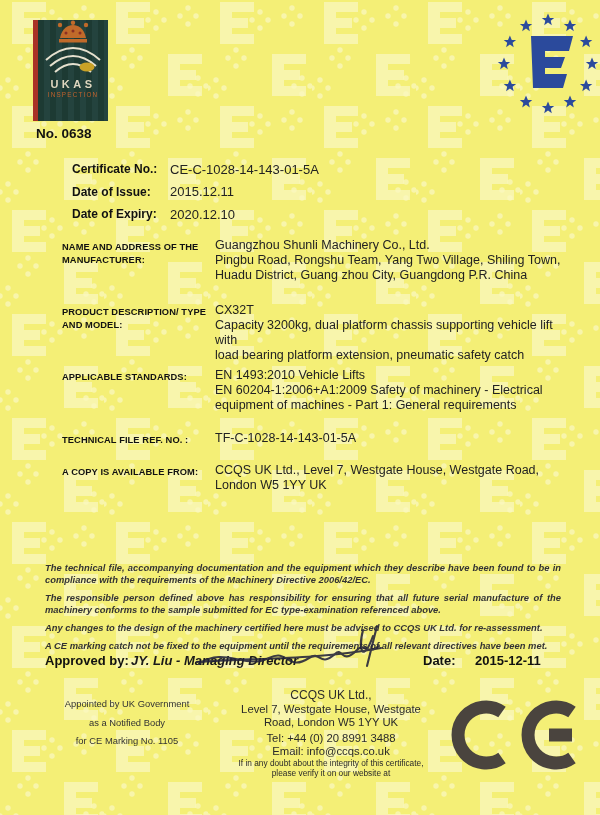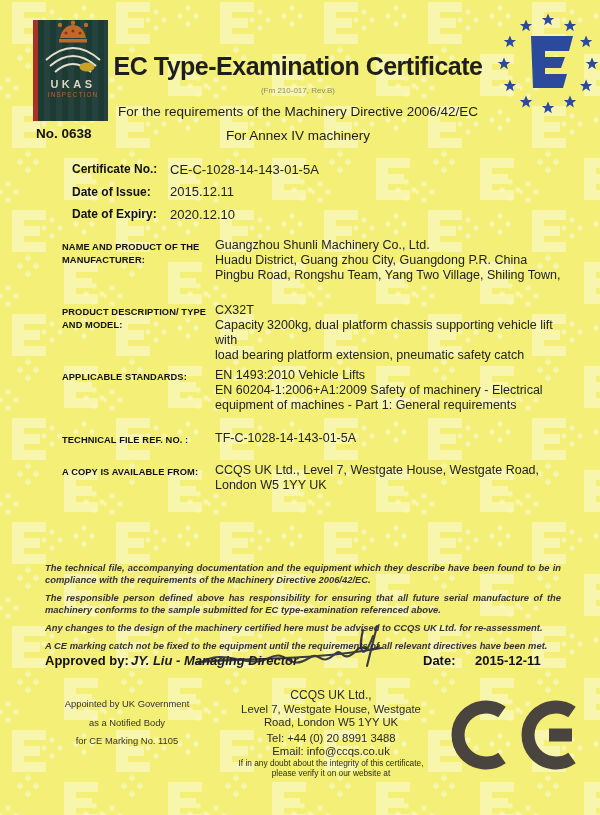--- a/index.html
+++ b/index.html
@@ -118,26 +118,20 @@
         <path d="M10 22 Q33 2 56 22"></path>
         <path d="M15 28 Q33 12 51 28"></path>
       </g>
       <ellipse cx="47" cy="23" rx="7.5" ry="4.5" fill="#c9a227"></ellipse>
     </svg>
     <div class="ukas-name">UKAS</div>
     <div class="ukas-sub">INSPECTION</div>
   </div>
   <div class="cert-number">No. 0638</div>
 
-  <div class="title-wrap">
-    <div class="main-title">EC Type-Examination Certificate</div>
-    <div class="form-ref">(Fm 210-017, Rev.B)</div>
-    <div class="subtitle1">For the requirements of the Machinery Directive 2006/42/EC</div>
-    <div class="subtitle2">For Annex IV machinery</div>
-  </div>
 
   <svg class="eu-logo" width="112" height="112" viewBox="-56 -56 112 112">
     <defs>
       <path id="star" d="M0,-6.5 L1.9,-2 L6.2,-2 L2.7,0.8 L3.8,5.3 L0,2.6 L-3.8,5.3 L-2.7,0.8 L-6.2,-2 L-1.9,-2 Z"></path>
     </defs>
     <g fill="#2b4a9c">
       <use href="#star" x="0" y="-44"></use>
         <use href="#star" x="22" y="-38.1"></use>
       <use href="#star" x="38.1" y="-22"></use>
         <use href="#star" x="44" y="0"></use>
@@ -163,27 +157,27 @@
       <span class="val">2015.12.11</span>
     </div>
     <div class="crow">
       <span class="lbl">Date of Expiry:</span>
       <span class="val">2020.12.10</span>
     </div>
   </div>
 
   <div class="sec s0">
     <div class="slbl">
-      <div>NAME AND PRODUCT OF THE</div>
+      <div>NAME AND ADDRESS OF THE</div>
       <div>MANUFACTURER:</div>
     </div>
     <div class="sval">
       <div>Guangzhou Shunli Machinery Co., Ltd.</div>
+      <div>Pingbu Road, Rongshu Team, Yang Two Village, Shiling Town,</div>
       <div>Huadu District, Guang zhou City, Guangdong P.R. China</div>
-      <div>Pingbu Road, Rongshu Team, Yang Two Village, Shiling Town,</div>
     </div>
   </div>
 
   <div class="sec s1">
     <div class="slbl">
       <div>PRODUCT DESCRIPTION/ TYPE</div>
       <div>AND MODEL:</div>
     </div>
     <div class="sval">
       <div>CX32T</div>

